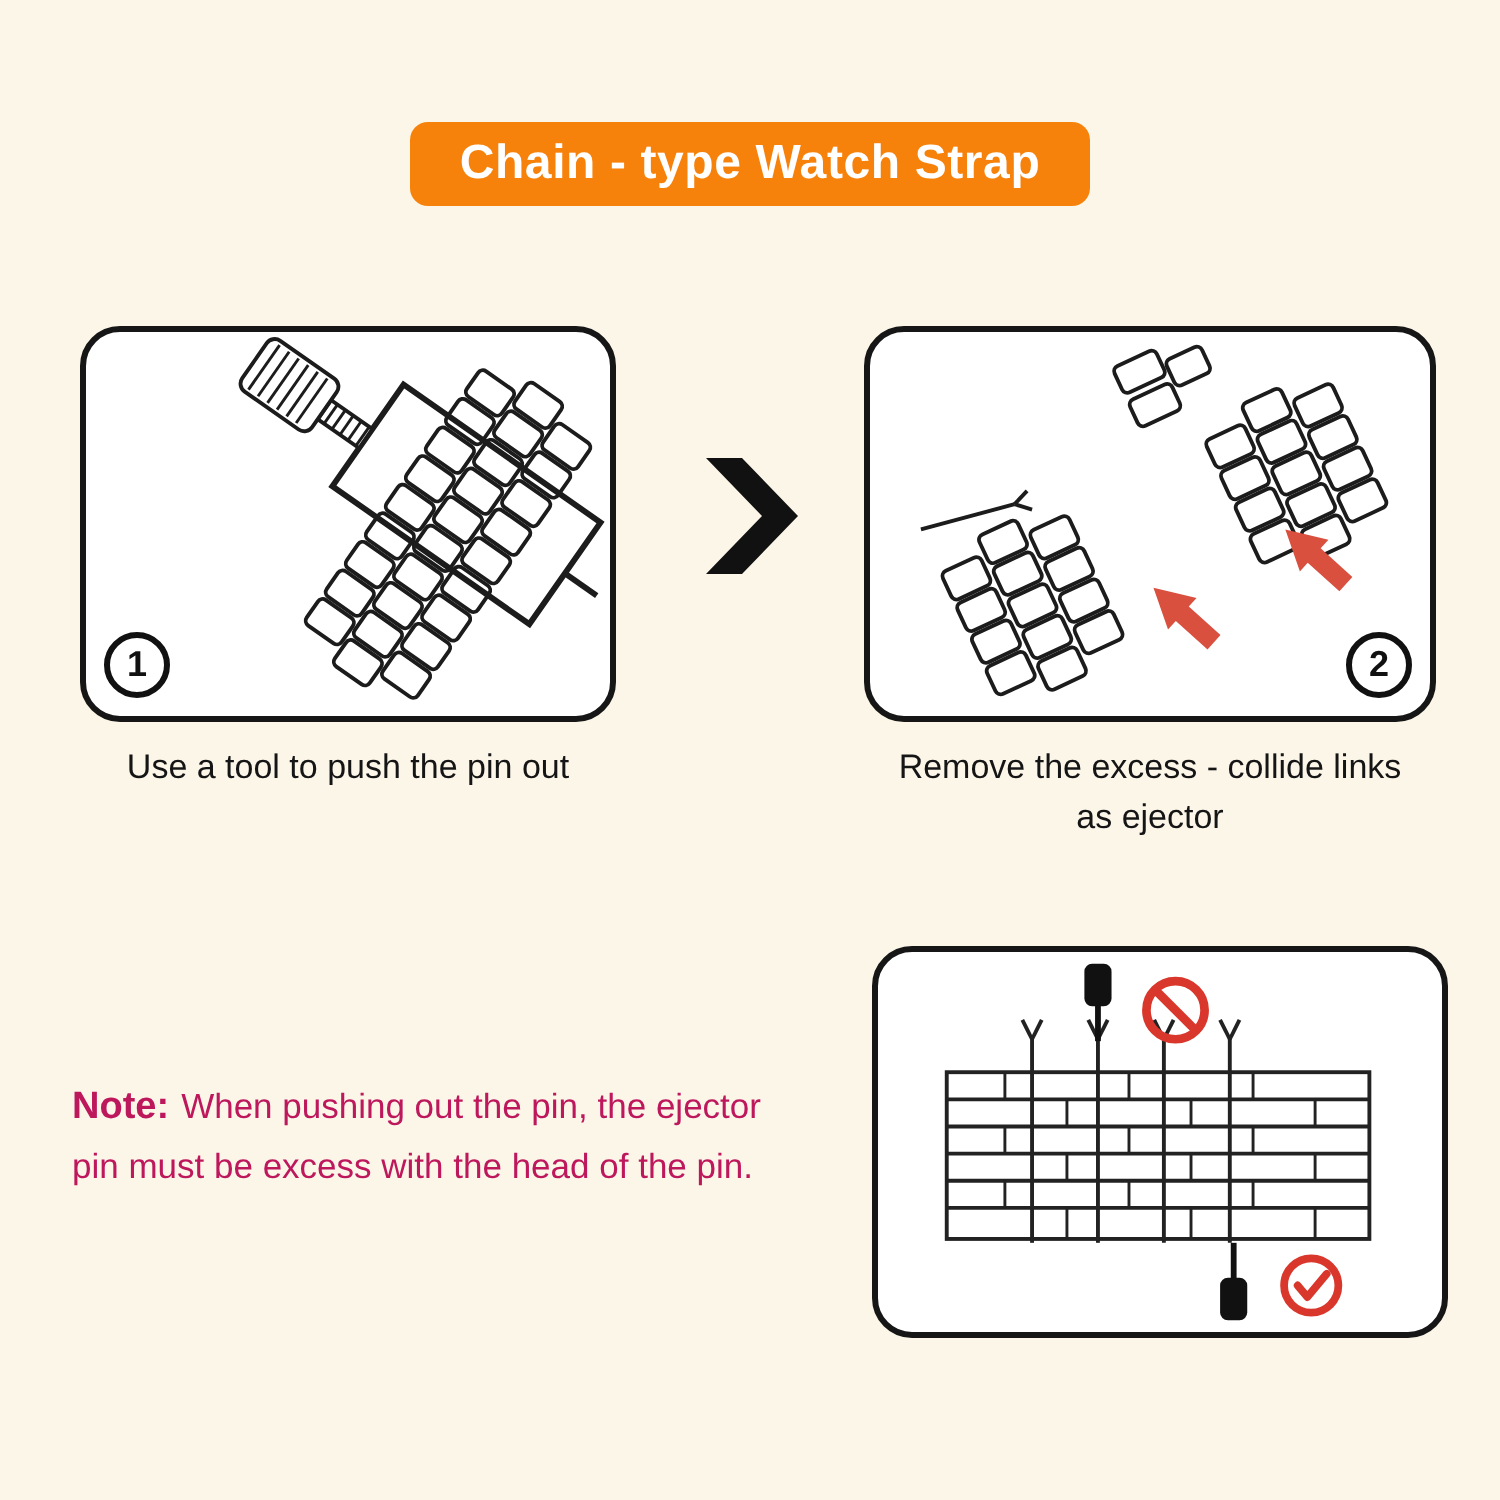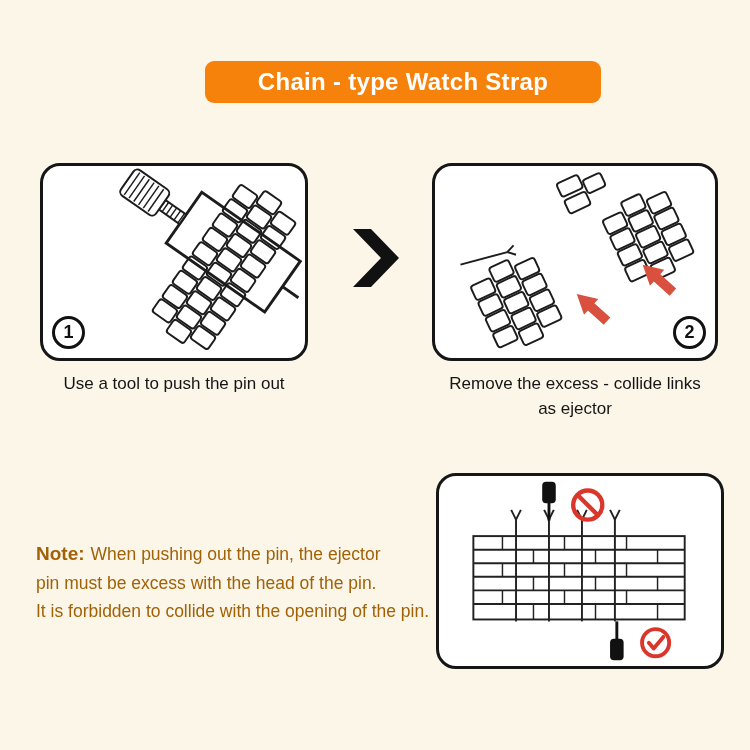--- a/index.html
+++ b/index.html
@@ -2,21 +2,21 @@
 <html><head>
 <meta charset="utf-8">
 <style>
   html,body { margin:0; padding:0; }
   .stage {
     position:relative; width:750px; height:750px;
     background:#FCF6E9; overflow:hidden;
     font-family:"Liberation Sans", sans-serif;
   }
   .banner {
-    position:absolute; left:205px; top:61px; width:396px; height:42px;
+    position:absolute; left:205px; top:61px; width:340px; height:42px;
     background:#F7820B; border-radius:9px;
     display:flex; align-items:center; justify-content:center;
     color:#ffffff; font-weight:bold; font-size:24px; letter-spacing:0.3px;
   }
   .panel {
     position:absolute; background:#ffffff;
     border:3px solid #161616; border-radius:20px; box-sizing:border-box;
   }
   .panel1 { left:40px;  top:163px; width:268px; height:198px; }
   .panel2 { left:432px; top:163px; width:286px; height:198px; }
@@ -32,21 +32,21 @@
   .badge2 { right:9px; bottom:9px; }
   .chevron { position:absolute; left:351px; top:227px; }
   .caption {
     position:absolute; color:#151515; font-size:17px;
     text-align:center; line-height:1.45;
   }
   .caption1 { left:40px;  top:372px; width:268px; }
   .caption2 { left:432px; top:372px; width:286px; }
   .note {
     position:absolute; left:36px; top:539px; width:430px;
-    color:#a16207; font-size:17.5px; line-height:1.6;
+    color:#be185d; font-size:17.5px; line-height:1.6;
   }
   .note-label { font-weight:bold; font-size:19px; margin-right:6px; }
 </style>
 </head>
 <body>
 
 <div class="stage">
 
   <div class="banner">
     <span>Chain - type Watch Strap</span>
@@ -174,21 +174,20 @@
   <div class="caption caption2">
     <div>Remove the excess - collide links</div>
     <div>as ejector</div>
   </div>
 
   <div class="note">
     <div class="note-line">
       <span class="note-label">Note:</span><span>When pushing out the pin, the ejector</span>
     </div>
     <div class="note-line">pin must be excess with the head of the pin.</div>
-    <div class="note-line">It is forbidden to collide with the opening of the pin.</div>
   </div>
 
   <div class="panel panel3">
     <svg viewBox="0 0 288 196">
       <g stroke="#222222" stroke-width="2" fill="none">
         <rect x="34" y="62" width="218" height="86"></rect>
         <line x1="34" y1="76" x2="252" y2="76"></line>
           <line x1="34" y1="90" x2="252" y2="90"></line>
           <line x1="34" y1="104" x2="252" y2="104"></line>
           <line x1="34" y1="118" x2="252" y2="118"></line>

